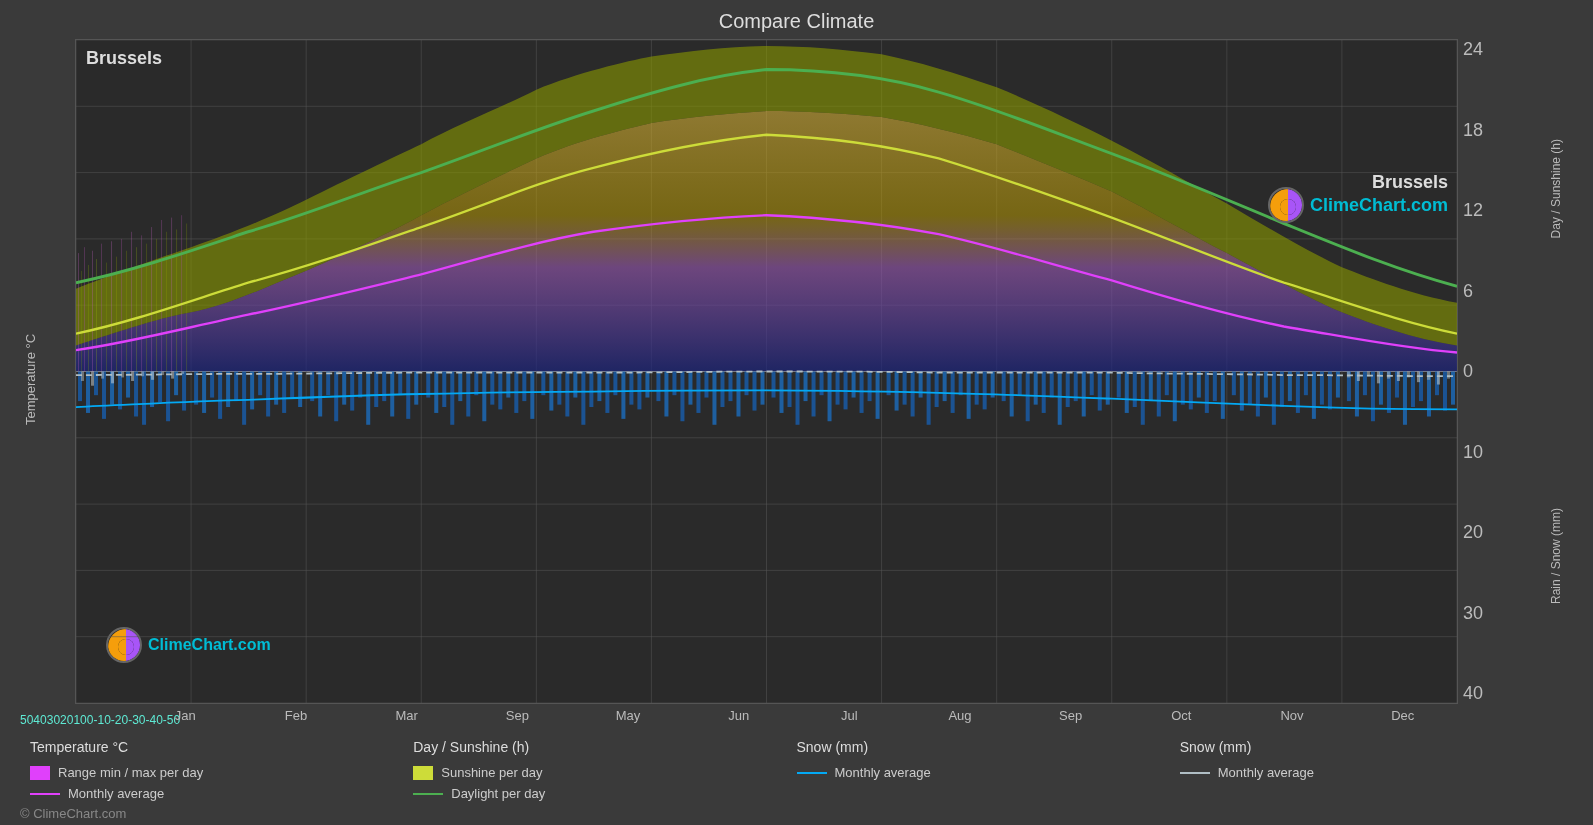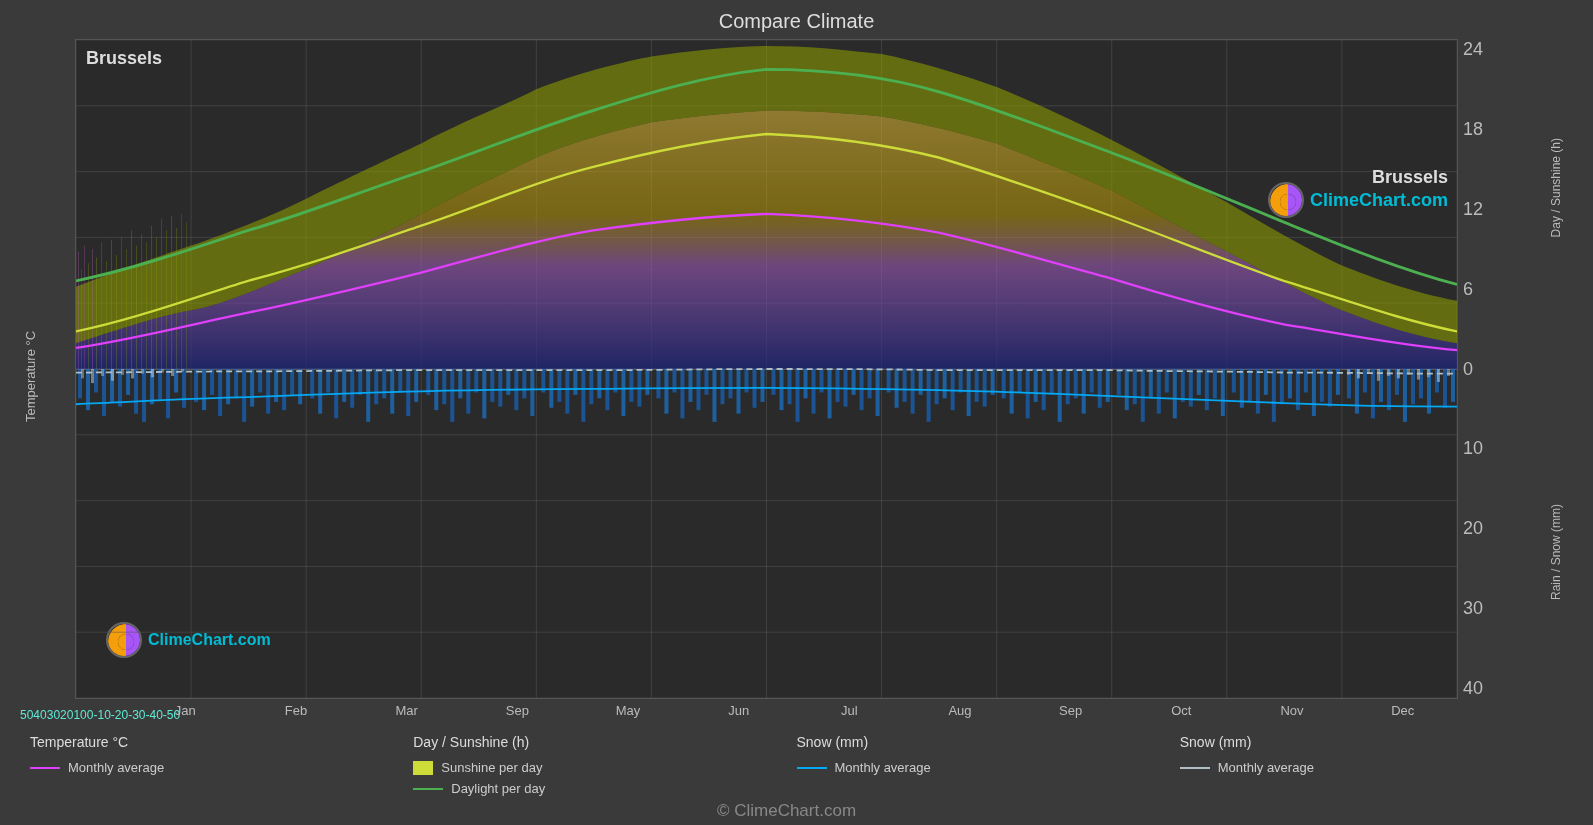--- a/index.html
+++ b/index.html
@@ -114,22 +114,22 @@
     }
 
     .legend-line {
       width: 30px;
       height: 2px;
       display: inline-block;
       flex-shrink: 0;
     }
 
     .copyright {
-      text-align: center;
-      font-size: 17px;
+      text-align: left;
+      font-size: 13px;
       color: #888;
       padding-right: 20px;
       padding-bottom: 4px;
     }
 
     
     .chart-svg {
       position: absolute;
       top: 0; left: 0;
       width: 100%; height: 100%;
@@ -602,20 +602,24 @@
     </div>
 
     <div style="position:absolute; top:-555px; right:125px; font-size:18px; font-weight:bold; color:#ddd;">Brussels</div>
   </div>
 
   <div class="legend-area">
 
     <div class="legend-group">
       <div class="legend-group-title">Temperature °C</div>
       <div class="legend-item">
+        <span class="legend-swatch" style="background:#e040fb; border:1px solid #e040fb;"></span>
+        <span>Range min / max per day</span>
+      </div>
+      <div class="legend-item">
         <span class="legend-line" style="background:#e040fb;"></span>
         <span>Monthly average</span>
       </div>
     </div>
 
     <div class="legend-group">
       <div class="legend-group-title">Day / Sunshine (h)</div>
       <div class="legend-item">
         <span class="legend-swatch" style="background:#cddc39; border:1px solid #cddc39;"></span>
         <span>Sunshine per day</span>

